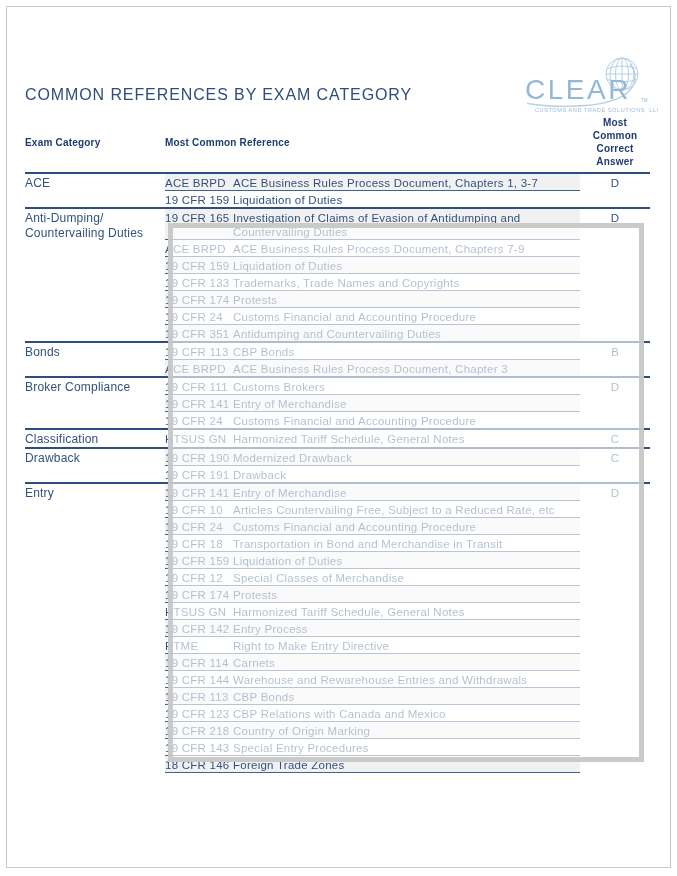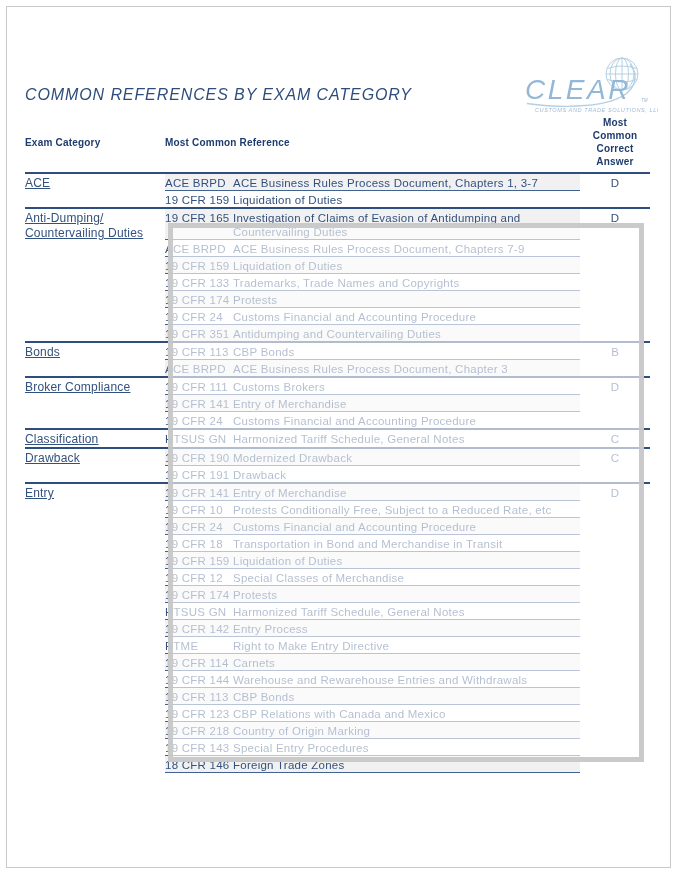--- a/index.html
+++ b/index.html
@@ -15,21 +15,20 @@
     background: #ffffff;
     overflow: hidden;
   }
 
   
   .header {
     display: flex;
     justify-content: space-between;
     align-items: flex-end;
     margin: 50px 12px 0 18px;
-    font-style: italic;
   }
   .doc-title {
     font-size: 16px;
     font-weight: normal;
     letter-spacing: 0.9px;
     color: #2e4d7c;
     margin-bottom: 10px;
     white-space: nowrap;
   }
   .logo { width: 134px; flex: 0 0 auto; }
@@ -57,21 +56,20 @@
     align-items: start;
     border-bottom: 2px solid #2d4e7e;
   }
   .cat-block:last-child { border-bottom: none; }
   .cat-cell {
     font-size: 12px;
     line-height: 15px;
     color: #33517e;
     letter-spacing: 0.2px;
     padding: 2px 10px 0 0;
-    text-decoration: underline;
   }
   .refs { width: 415px; }
   .ref-row {
     display: grid;
     grid-template-columns: 68px 347px;
     min-height: 15.5px;
     border-bottom: 1px solid #41628f;
   }
   .ref-row:last-child { border-bottom: none; }
   .cat-block:last-child .ref-row:last-child { border-bottom: 1px solid #41628f; }
@@ -242,21 +240,21 @@
       </div>
       <div class="cat-block">
         <div class="cat-cell">Entry</div>
         <div class="refs">
           <div class="ref-row stripe">
             <div class="code">19 CFR 141</div>
             <div class="rtitle">Entry of Merchandise</div>
           </div>
           <div class="ref-row">
             <div class="code">19 CFR 10</div>
-            <div class="rtitle">Protests Conditionally Free, Subject to a Reduced Rate, etc</div>
+            <div class="rtitle">Articles Countervailing Free, Subject to a Reduced Rate, etc</div>
           </div>
           <div class="ref-row stripe">
             <div class="code">19 CFR 24</div>
             <div class="rtitle">Customs Financial and Accounting Procedure</div>
           </div>
           <div class="ref-row">
             <div class="code">19 CFR 18</div>
             <div class="rtitle">Transportation in Bond and Merchandise in Transit</div>
           </div>
           <div class="ref-row stripe">

